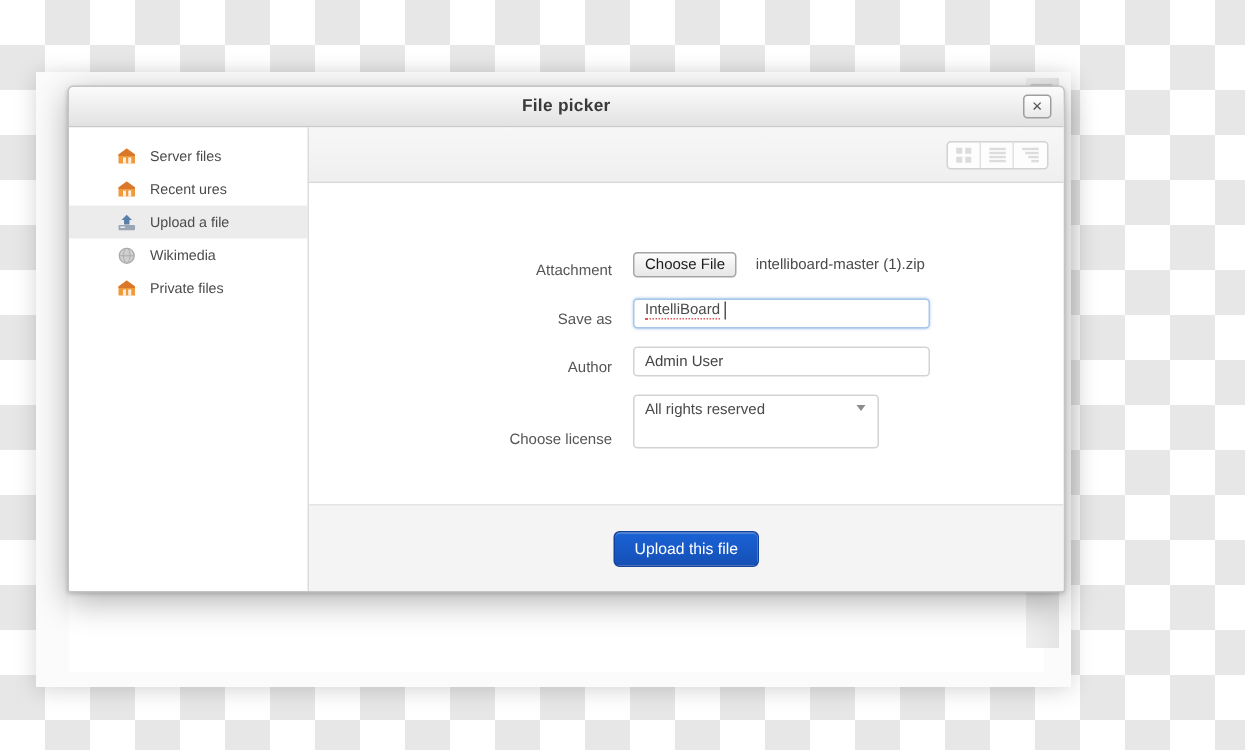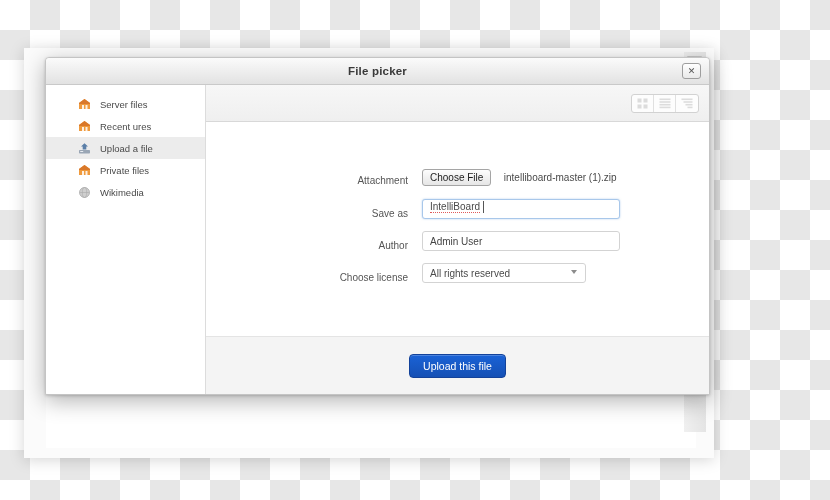--- a/index.html
+++ b/index.html
@@ -276,21 +276,21 @@
     position: absolute;
     top: 3px;
     width: 1px;
     height: 12px;
     background: #555;
   }
 
   .select-box {
     position: relative;
     width: 164px;
-    height: 20px;
+    height: 36px;
     border: 1px solid #d3d3d3;
     border-radius: 3px;
     background: #ffffff;
     font-size: 10px;
     color: #4a4a4a;
     line-height: 19px;
     padding: 0 7px;
     cursor: pointer;
   }
   .select-caret {
@@ -387,38 +387,38 @@
               <rect x="2.2" y="9" width="3" height="1" fill="#e8ecf1"></rect>
               <path d="M6.5 1.2 L10 4.6 L8.3 4.6 L8.3 7.6 L4.7 7.6 L4.7 4.6 L3 4.6 Z" fill="#5b7fa8"></path>
             </svg>
           </span>
           <span class="repo-label">Upload a file</span>
         </div>
 
         <div class="repo-item">
           <span class="repo-icon">
             <svg width="13" height="13" viewBox="0 0 13 13">
+              <circle cx="6.5" cy="6.5" r="5" fill="#cfcfcf" stroke="#a9a9a9" stroke-width="0.8"></circle>
+              <ellipse cx="6.5" cy="6.5" rx="2.2" ry="5" fill="none" stroke="#a9a9a9" stroke-width="0.6"></ellipse>
+              <line x1="1.6" y1="6.5" x2="11.4" y2="6.5" stroke="#a9a9a9" stroke-width="0.6"></line>
+            </svg>
+          </span>
+          <span class="repo-label">Wikimedia</span>
+        </div>
+
+        <div class="repo-item">
+          <span class="repo-icon">
+            <svg width="13" height="13" viewBox="0 0 13 13">
               <path d="M1 5 L6.5 1 L12 5 L12 11 L1 11 Z" fill="#ef9a3d"></path>
               <path d="M1 5 L6.5 1 L12 5 L12 6 L1 6 Z" fill="#d9782a"></path>
               <rect x="4" y="7" width="2" height="4" fill="#ffffff" opacity="0.85"></rect>
               <rect x="7.5" y="7" width="2" height="4" fill="#ffffff" opacity="0.85"></rect>
             </svg>
           </span>
           <span class="repo-label">Private files</span>
-        </div>
-
-        <div class="repo-item">
-          <span class="repo-icon">
-            <svg width="13" height="13" viewBox="0 0 13 13">
-              <circle cx="6.5" cy="6.5" r="5" fill="#cfcfcf" stroke="#a9a9a9" stroke-width="0.8"></circle>
-              <ellipse cx="6.5" cy="6.5" rx="2.2" ry="5" fill="none" stroke="#a9a9a9" stroke-width="0.6"></ellipse>
-              <line x1="1.6" y1="6.5" x2="11.4" y2="6.5" stroke="#a9a9a9" stroke-width="0.6"></line>
-            </svg>
-          </span>
-          <span class="repo-label">Wikimedia</span>
         </div>
       </div>
 
       <div id="main">
 
         <div id="toolbar">
           <div id="viewmode-group">
             <div class="viewmode-btn">
               <svg width="11" height="11" viewBox="0 0 11 11">
                 <rect x="0.5" y="0.5" width="4" height="4" fill="#dcdcdc"></rect>

